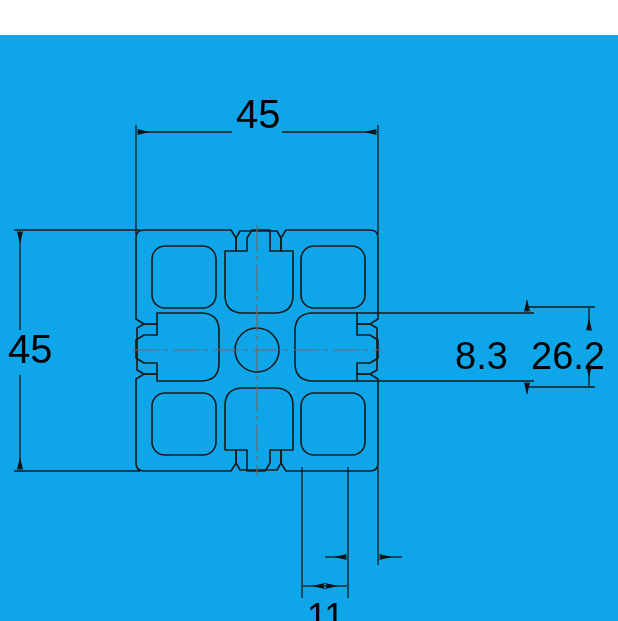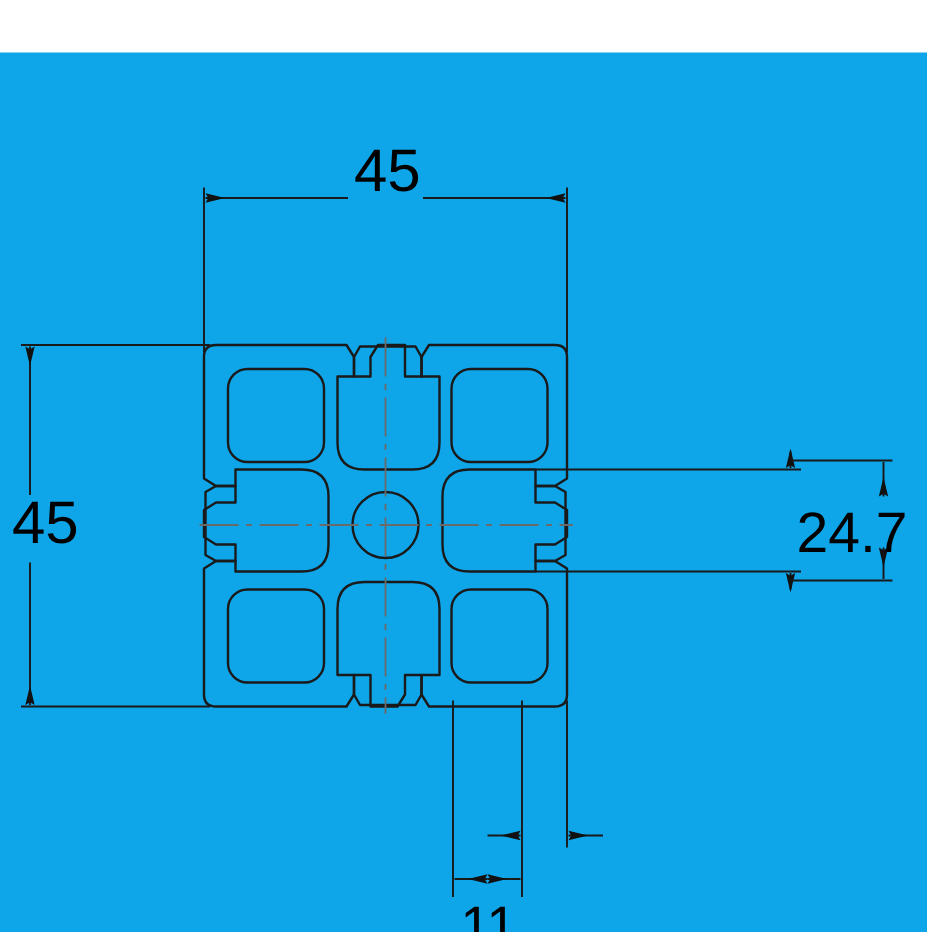--- a/index.html
+++ b/index.html
@@ -157,19 +157,20 @@
       <line x1="378" y1="432" x2="378" y2="530"></line>
       <line x1="402" y1="522" x2="379" y2="522" marker-end="url(#arrEnd)"></line>
     </g>
 
   </svg>
 
   <div class="dimtext" style="left:236px;top:60px;font-size:40px;">45</div>
 
   <div class="dimtext" style="left:8px;top:295px;font-size:40px;">45</div>
 
+  <div class="dimtext" style="left:455px;top:302px;font-size:38px;">8.3</div>
 
-  <div class="dimtext" style="left:531px;top:302px;font-size:38px;">24.7</div>
+  <div class="dimtext" style="left:531px;top:302px;font-size:38px;">26.2</div>
 
   <div class="dimtext" style="left:307px;top:563px;font-size:36px;">11</div>
 
 
 </div>
 
 </body></html>

